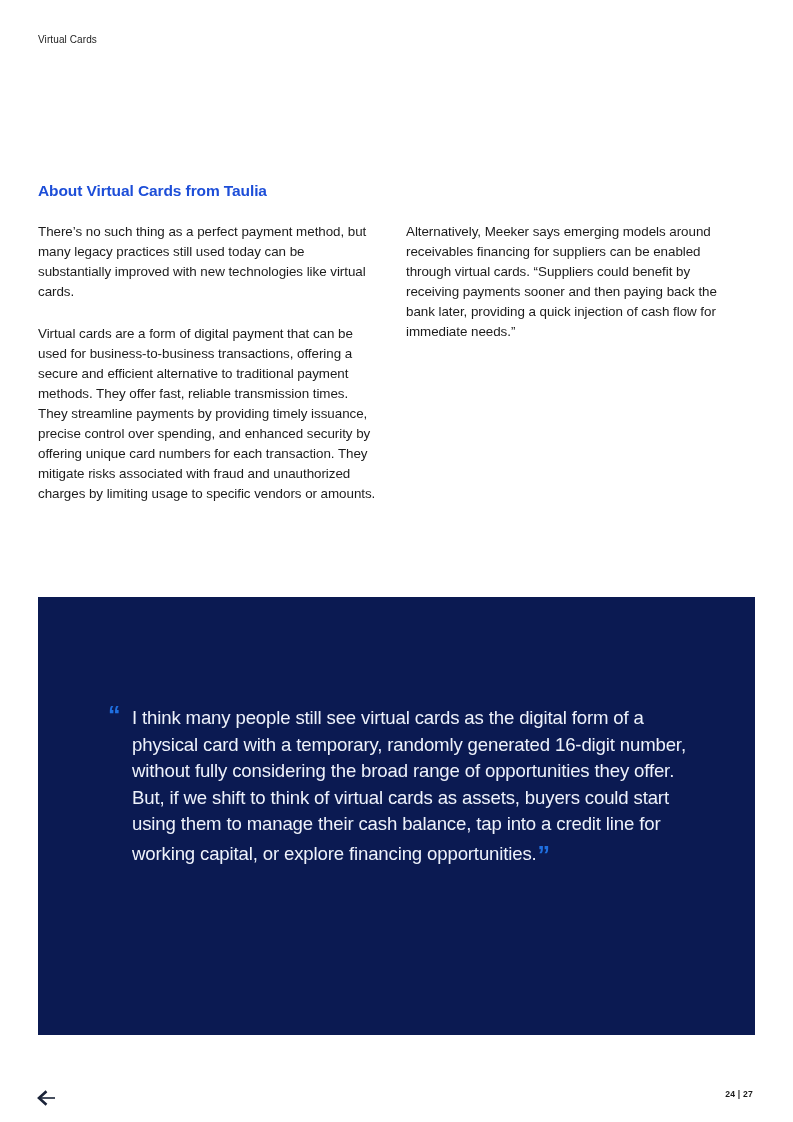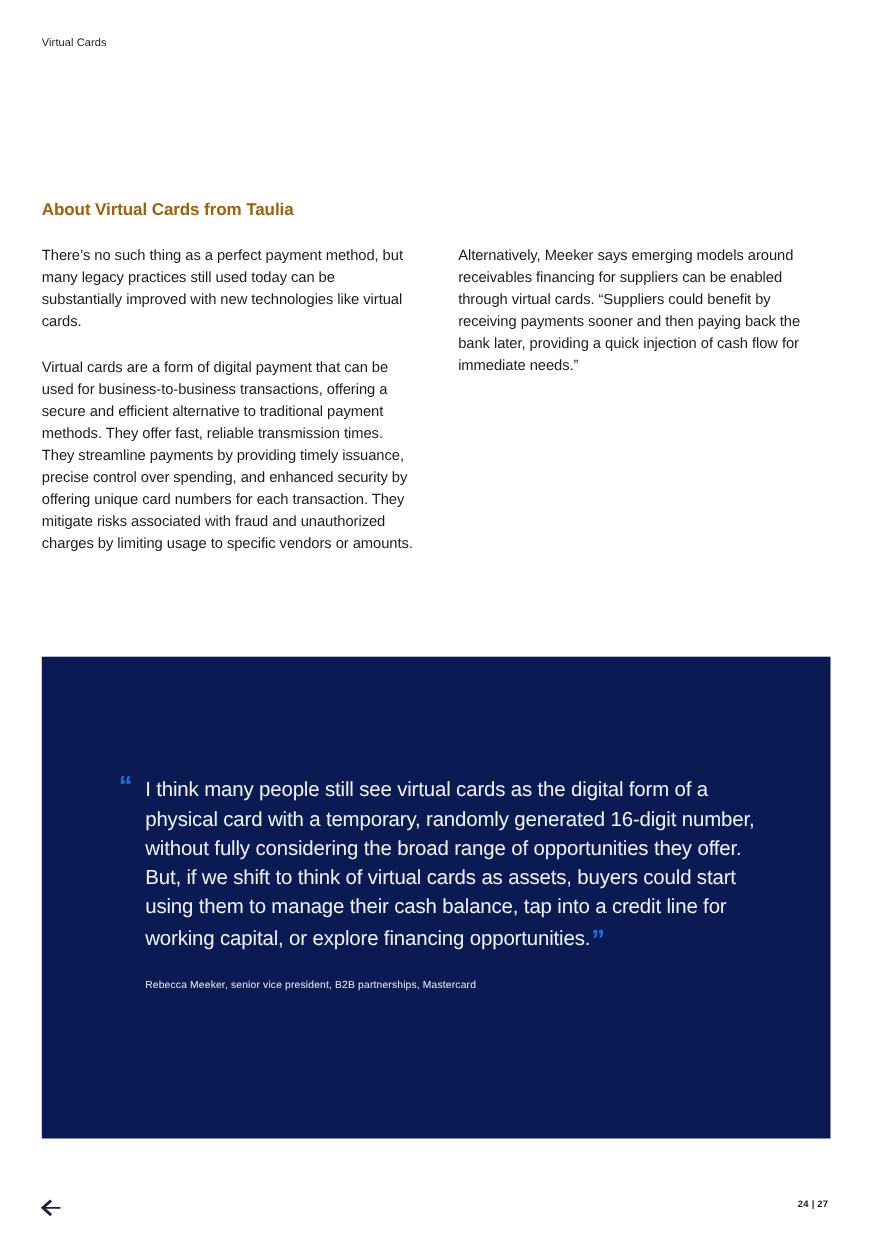--- a/index.html
+++ b/index.html
@@ -32,31 +32,31 @@
   }
 
   
   .section-title {
     position: absolute;
     left: 38px;
     top: 182px;
     font-size: 15.5px;
     font-weight: bold;
     letter-spacing: -0.1px;
-    color: #a16207;
+    color: #1d4ed8;
   }
 
   
   .columns {
     position: absolute;
     left: 38px;
     top: 222px;
     width: 718px;
     display: flex;
-    gap: 39px;
+    gap: 28px;
   }
   .col {
     width: 340px;
   }
   .col p {
     margin: 0 0 22px 0;
     font-size: 13.4px;
     line-height: 20px;
     color: #1c1c1c;
     letter-spacing: -0.05px;
@@ -152,21 +152,20 @@
       <p>Alternatively, Meeker says emerging models around receivables financing for suppliers can be enabled through virtual cards. “Suppliers could benefit by receiving payments sooner and then paying back the bank later, providing a quick injection of cash flow for immediate needs.”</p>
     </div>
 
   </div>
 
   <div class="quote-panel">
     <div class="quote-inner">
       <div class="quote-text">
         <span class="mark-open">“</span><span>I think many people still see virtual cards as the digital form of a physical card with a temporary, randomly generated 16-digit number, without fully considering the broad range of opportunities they offer. But, if we shift to think of virtual cards as assets, buyers could start using them to manage their cash balance, tap into a credit line for working capital, or explore financing opportunities.</span><span class="mark-close">”</span>
       </div>
-      <div class="quote-attribution">Rebecca Meeker, senior vice president, B2B partnerships, Mastercard</div>
     </div>
   </div>
 
   <div class="back-arrow">
     <svg width="22" height="20" viewBox="0 0 22 20" aria-hidden="true">
       <path d="M3 10 L19 10" stroke="#1a2338" stroke-width="1.6" fill="none"></path>
       <path d="M9.5 4.2 L3 10 L9.5 15.8" stroke="#1a2338" stroke-width="2.6" fill="none" stroke-linecap="square" stroke-linejoin="miter"></path>
     </svg>
   </div>
 

